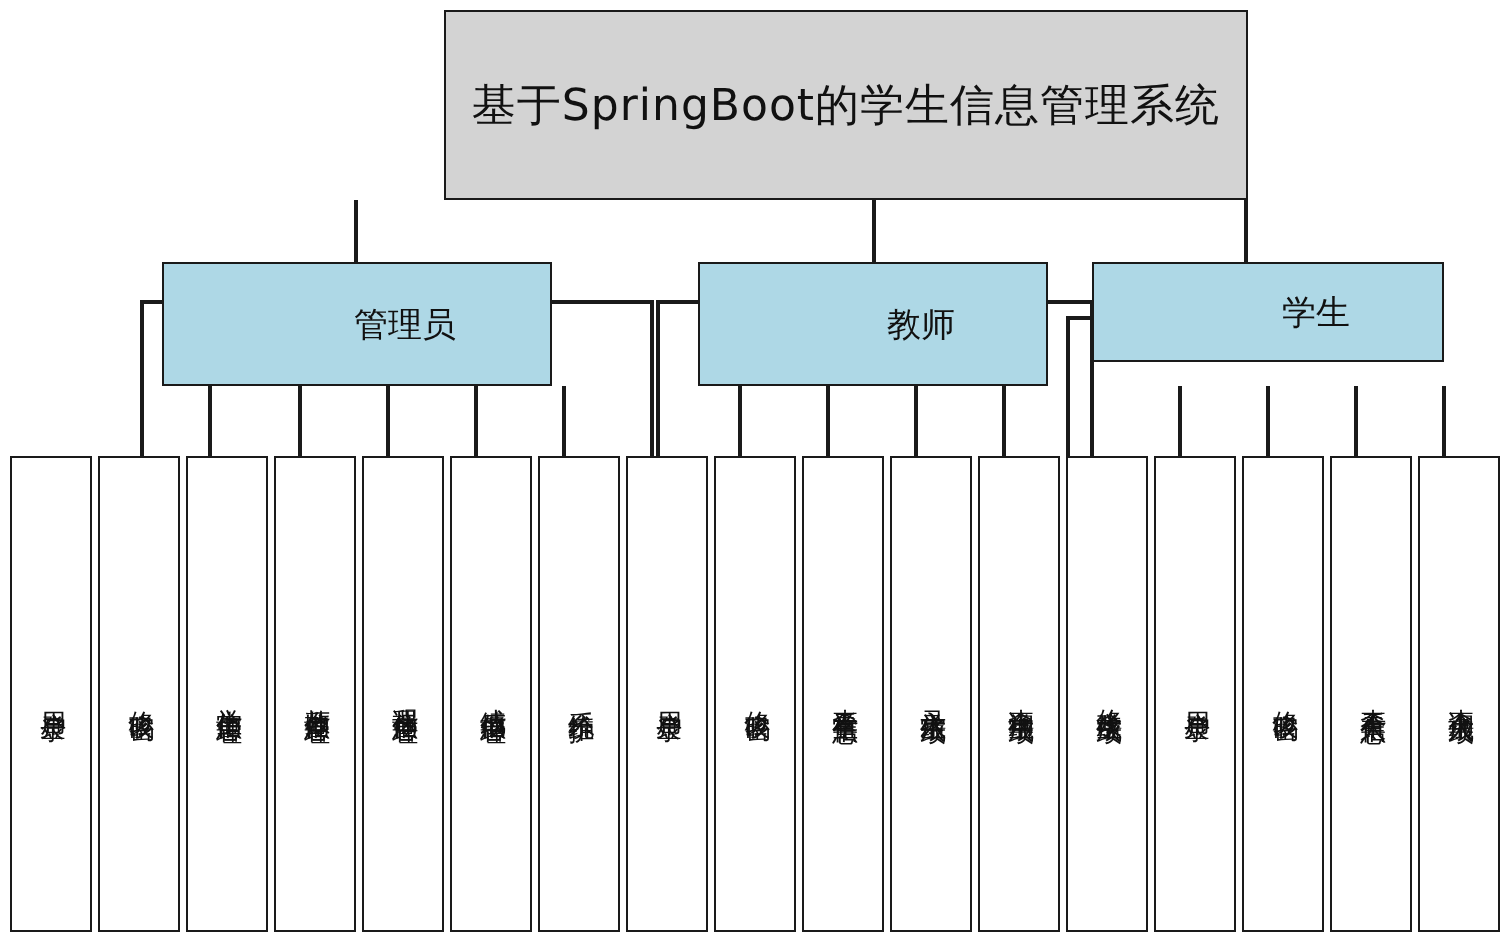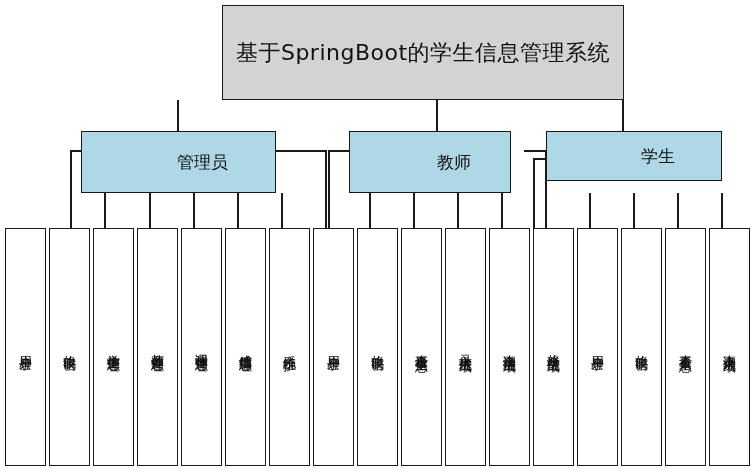--- a/index.html
+++ b/index.html
@@ -106,21 +106,21 @@
     </g>
   </svg>
 
   <div class="node root" style="left:222px; top:5px; width:402px; height:95px;">
     <span class="root-label">基于SpringBoot的学生信息管理系统</span>
   </div>
 
   <div class="node role" style="left:81px; top:131px; width:195px; height:62px;">
     <span class="role-label">管理员</span>
   </div>
-  <div class="node role" style="left:349px; top:131px; width:162px; height:62px;text-align:center;">
+  <div class="node role" style="left:349px; top:131px; width:175px; height:62px;text-align:center;">
     <span class="role-label">教师</span>
   </div>
   <div class="node role" style="left:546px; top:131px; width:176px; height:50px;">
     <span class="role-label">学生</span>
   </div>
 
   <div class="node leaf" style="left:5px; top:228px; width:41px; height:238px;">
     <span class="leaf-label">用户登录</span>
   </div>
   <div class="node leaf" style="left:49px; top:228px; width:41px; height:238px;">

